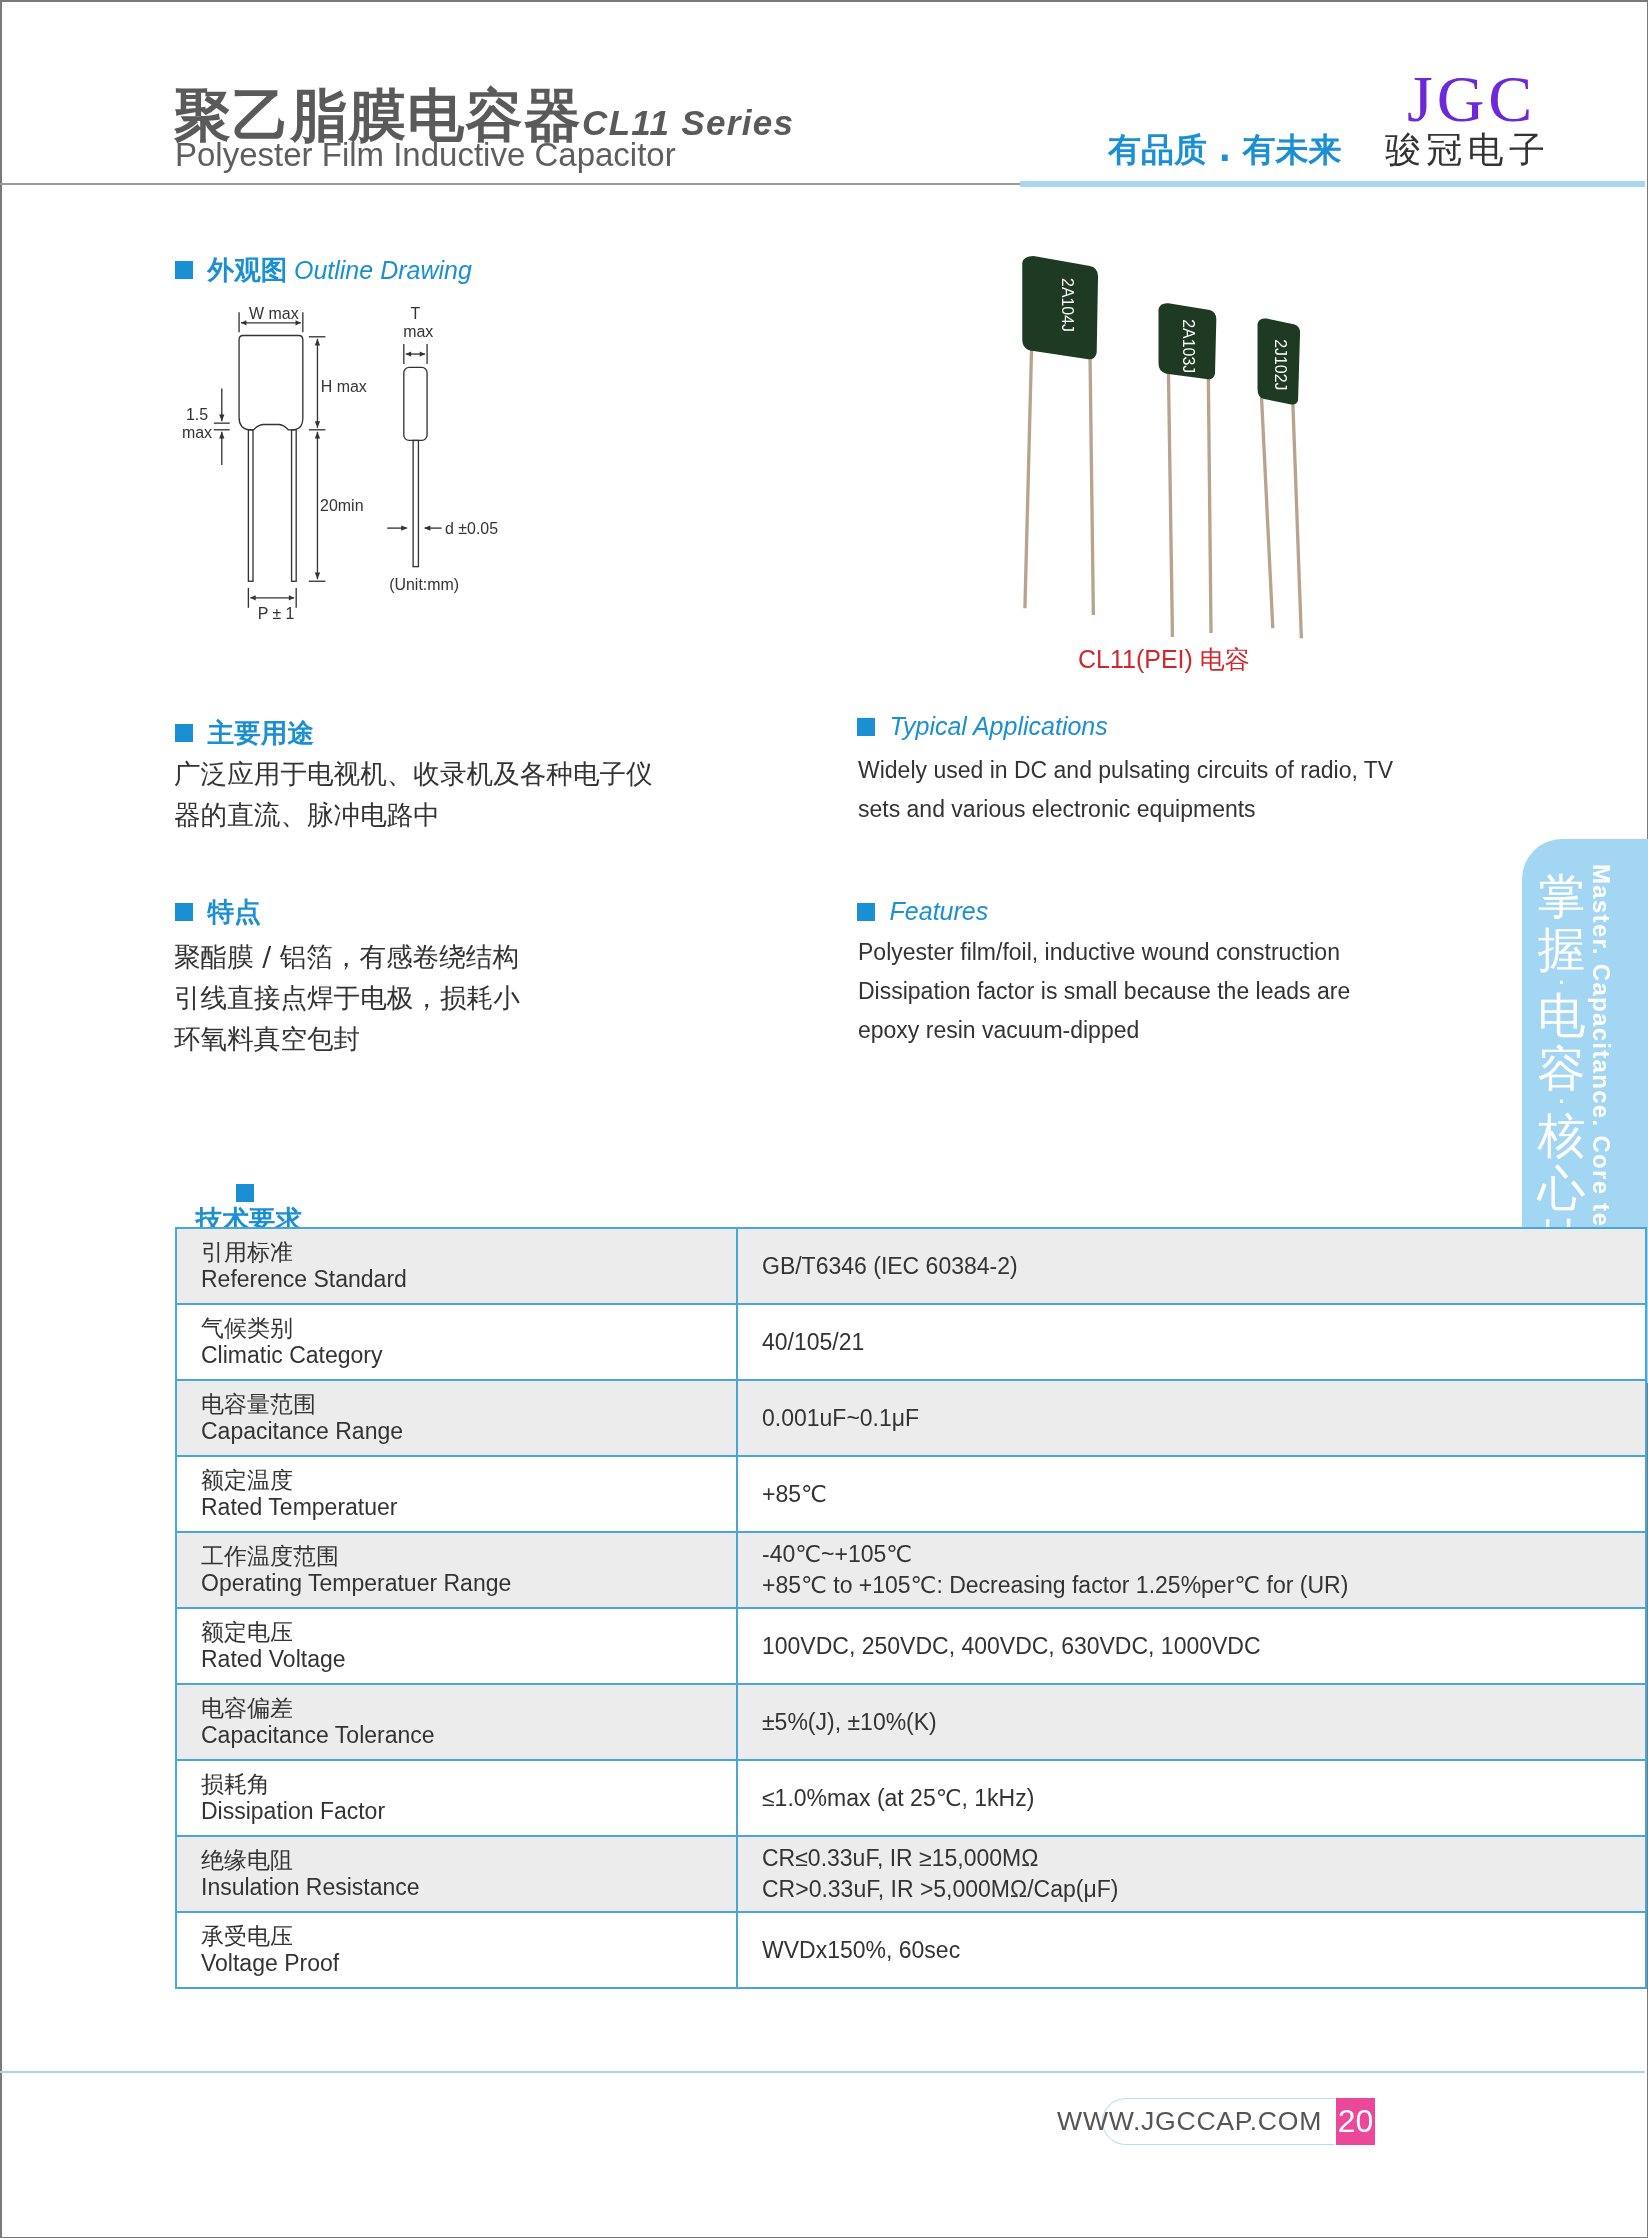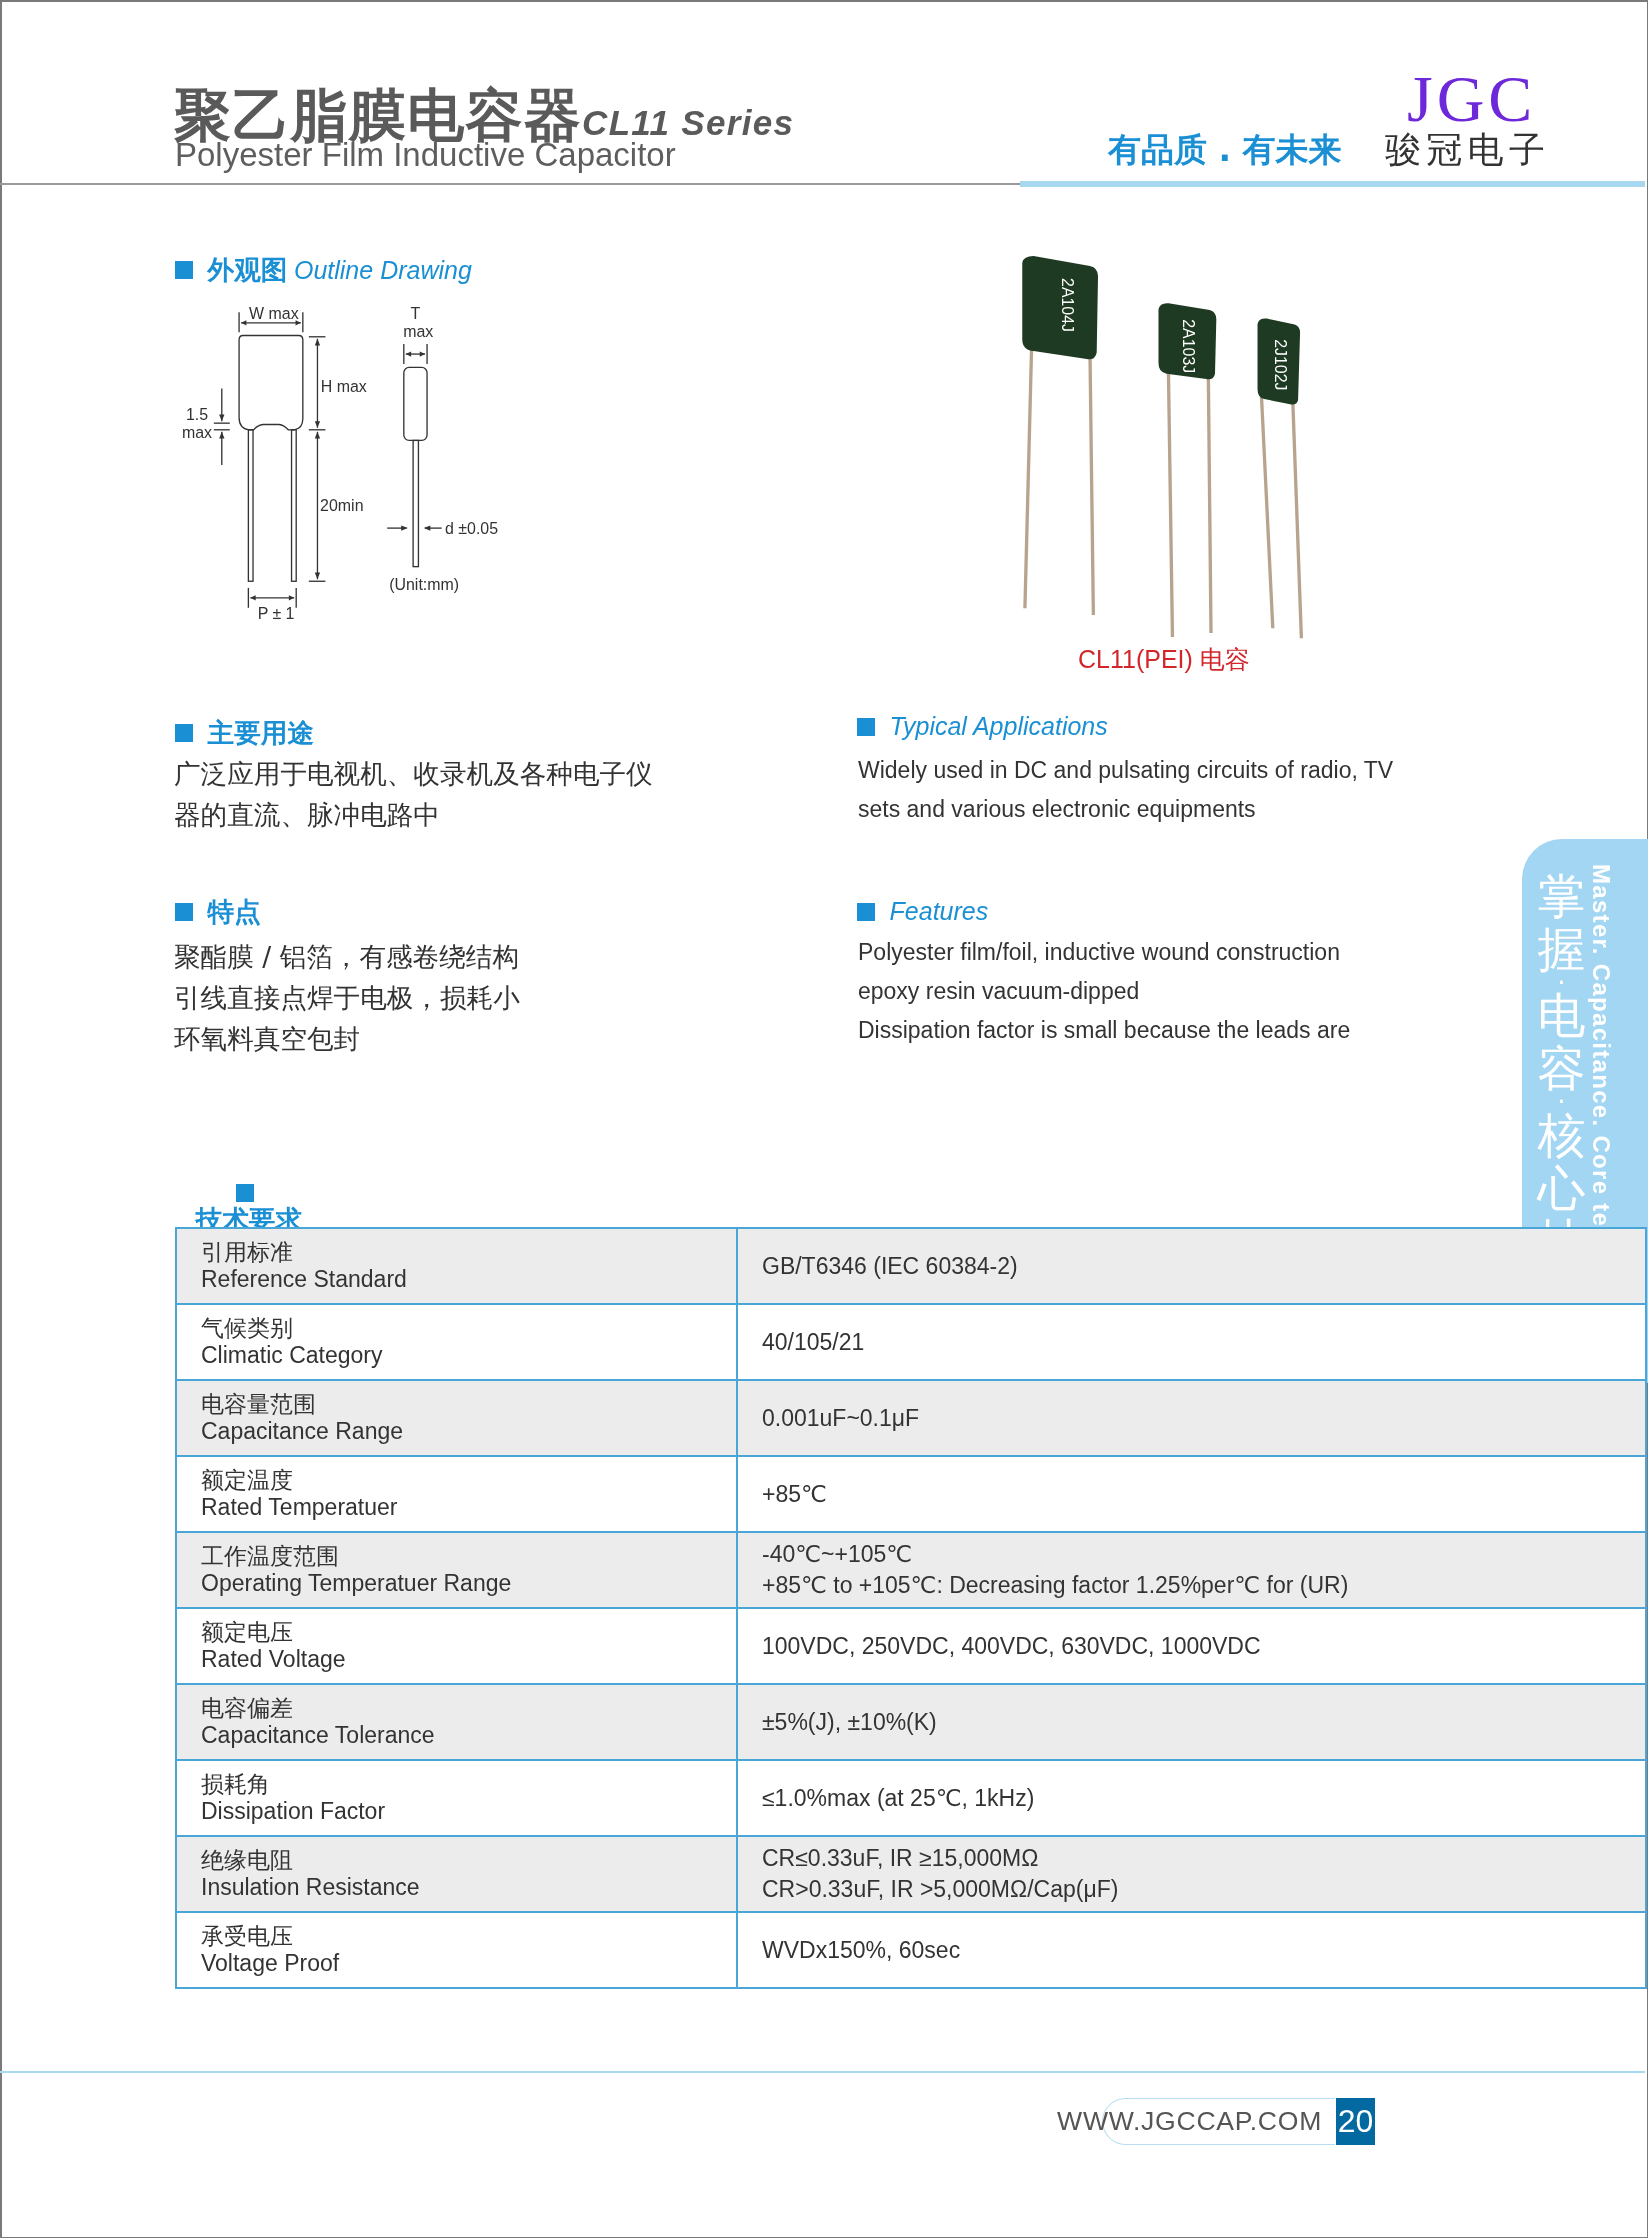--- a/index.html
+++ b/index.html
@@ -108,21 +108,21 @@
   
   .footer-rule { position: absolute; left: 0; top: 2071px; width: 1645px; height: 2px; background: #a8d8f0; }
   .footer-url-box {
     position: absolute; left: 1102px; top: 2098px; width: 219px; height: 45px;
     border: 1.3px solid #b7def2; border-right: none; border-radius: 26.6px 0 0 26.6px;
     display: flex; align-items: center; justify-content: flex-end; padding-right: 13.3px;
   }
   .footer-url { font-size: 26.6px; color: #555; letter-spacing: 0.7px; }
   .page-number-box {
     position: absolute; left: 1336px; top: 2098px; width: 39px; height: 47px;
-    background: #0369a1; display: flex; align-items: center; justify-content: center;
+    background: #ec4899; display: flex; align-items: center; justify-content: center;
     font-size: 32px; color: #ffffff;
   }
 </style>
 </head>
 <body>
 
 <div class="page-frame"></div>
 
 <div class="title-cn">
   <span>聚乙脂膜电容器</span><span class="title-series">CL11 Series</span>
@@ -250,22 +250,22 @@
   <div>聚酯膜 / 铝箔，有感卷绕结构</div>
   <div>引线直接点焊于电极，损耗小</div>
   <div>环氧料真空包封</div>
 </div>
 <div class="sec-head" style="left:857px; top:897px;">
   <span class="sec-bullet"></span>
   <span class="sec-en">Features</span>
 </div>
 <div class="body-en" style="left:858px; top:933px;">
   <div>Polyester film/foil, inductive wound construction</div>
+  <div>Dissipation factor is small because the leads are</div>
   <div>epoxy resin vacuum-dipped</div>
-  <div>Dissipation factor is small because the leads are</div>
 </div>
 
 <div class="side-tab"></div>
 <div class="side-tab-cn">
   <span>掌</span>
   <span>握</span>
   <span class="dot">·</span>
   <span>电</span>
   <span>容</span>
   <span class="dot">·</span>

